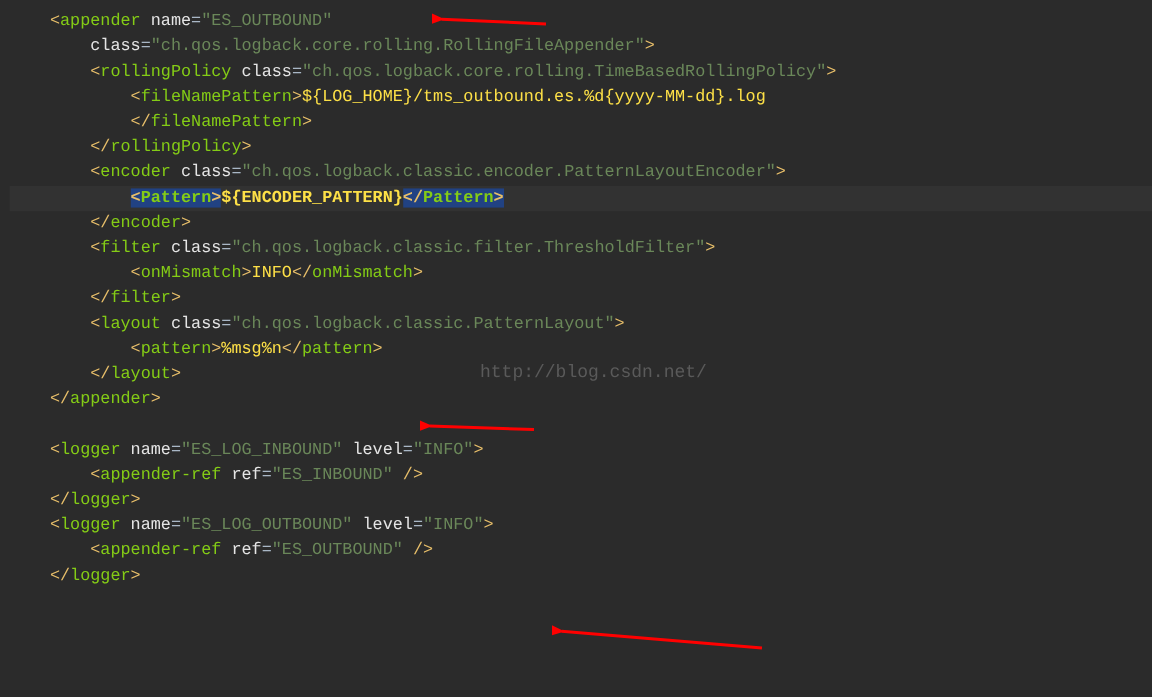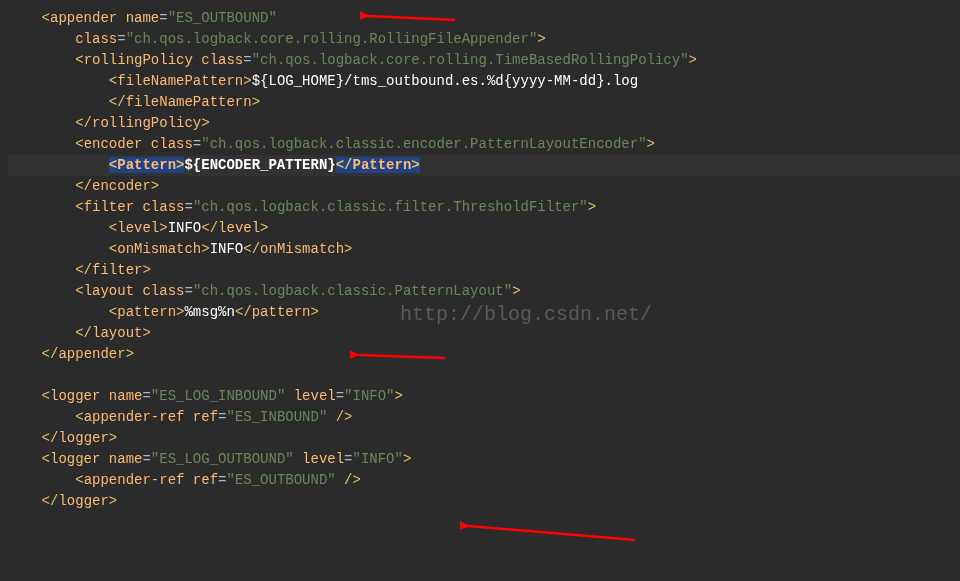--- a/index.html
+++ b/index.html
@@ -22,33 +22,33 @@
   .line {
     white-space: pre;
     height: 21px;
     position: relative;
   }
   .highlight-line {
     background: #323232;
     font-weight: bold;
   }
   .punct { color: #e8bf6a; }
-  .tag { color: #fdba74; margin-top: 12px; }
-  .attr { color: #fdba74; }
+  .tag { color: #84cc16; margin-top: 12px; }
+  .attr { color: #e5e5e5; }
   .eq { color: #a9b7c6; }
   .str { color: #6a8759; }
-  .txt { color: #ffffff; }
+  .txt { color: #fde047; }
   .sel-box {
     background: #214283;
     color: #a9b7c6;
   }
   .watermark {
     position: absolute;
     color: #5a5a5a;
-    font-size: 20px;
+    font-size: 15px;
     pointer-events: none;
     z-index: 2;
   }
   .arrow {
     position: absolute;
     z-index: 5;
     pointer-events: none;
   }
   .arrow svg { display: block; }
 </style>
@@ -71,21 +71,20 @@
 <div class="line"><span>        </span><span class="punct">&lt;/</span><span class="tag">rollingPolicy</span><span class="punct">&gt;</span></div>
 
 <div class="line"><span>        </span><span class="punct">&lt;</span><span class="tag">encoder</span> <span class="attr">class</span><span class="eq">=</span><span class="str">"ch.qos.logback.classic.encoder.PatternLayoutEncoder"</span><span class="punct">&gt;</span></div>
 
 <div class="line highlight-line"><span>            </span><span class="sel-box"><span class="punct">&lt;</span><span class="tag">Pattern</span><span class="punct">&gt;</span></span><span class="txt">${ENCODER_PATTERN}</span><span class="sel-box"><span class="punct">&lt;/</span><span class="tag">Pattern</span><span class="punct">&gt;</span></span></div>
 
 <div class="line"><span>        </span><span class="punct">&lt;/</span><span class="tag">encoder</span><span class="punct">&gt;</span></div>
 
 <div class="line"><span>        </span><span class="punct">&lt;</span><span class="tag">filter</span> <span class="attr">class</span><span class="eq">=</span><span class="str">"ch.qos.logback.classic.filter.ThresholdFilter"</span><span class="punct">&gt;</span></div>
 
-<div class="line"><span>            </span><span class="punct">&lt;</span><span class="tag">level</span><span class="punct">&gt;</span><span class="txt">INFO</span><span class="punct">&lt;/</span><span class="tag">level</span><span class="punct">&gt;</span></div>
 
 
 <div class="line"><span>            </span><span class="punct">&lt;</span><span class="tag">onMismatch</span><span class="punct">&gt;</span><span class="txt">INFO</span><span class="punct">&lt;/</span><span class="tag">onMismatch</span><span class="punct">&gt;</span></div>
 
 <div class="line"><span>        </span><span class="punct">&lt;/</span><span class="tag">filter</span><span class="punct">&gt;</span></div>
 
 <div class="line"><span>        </span><span class="punct">&lt;</span><span class="tag">layout</span> <span class="attr">class</span><span class="eq">=</span><span class="str">"ch.qos.logback.classic.PatternLayout"</span><span class="punct">&gt;</span></div>
 
 <div class="line"><span>            </span><span class="punct">&lt;</span><span class="tag">pattern</span><span class="punct">&gt;</span><span class="txt">%msg%n</span><span class="punct">&lt;/</span><span class="tag">pattern</span><span class="punct">&gt;</span></div>
 

